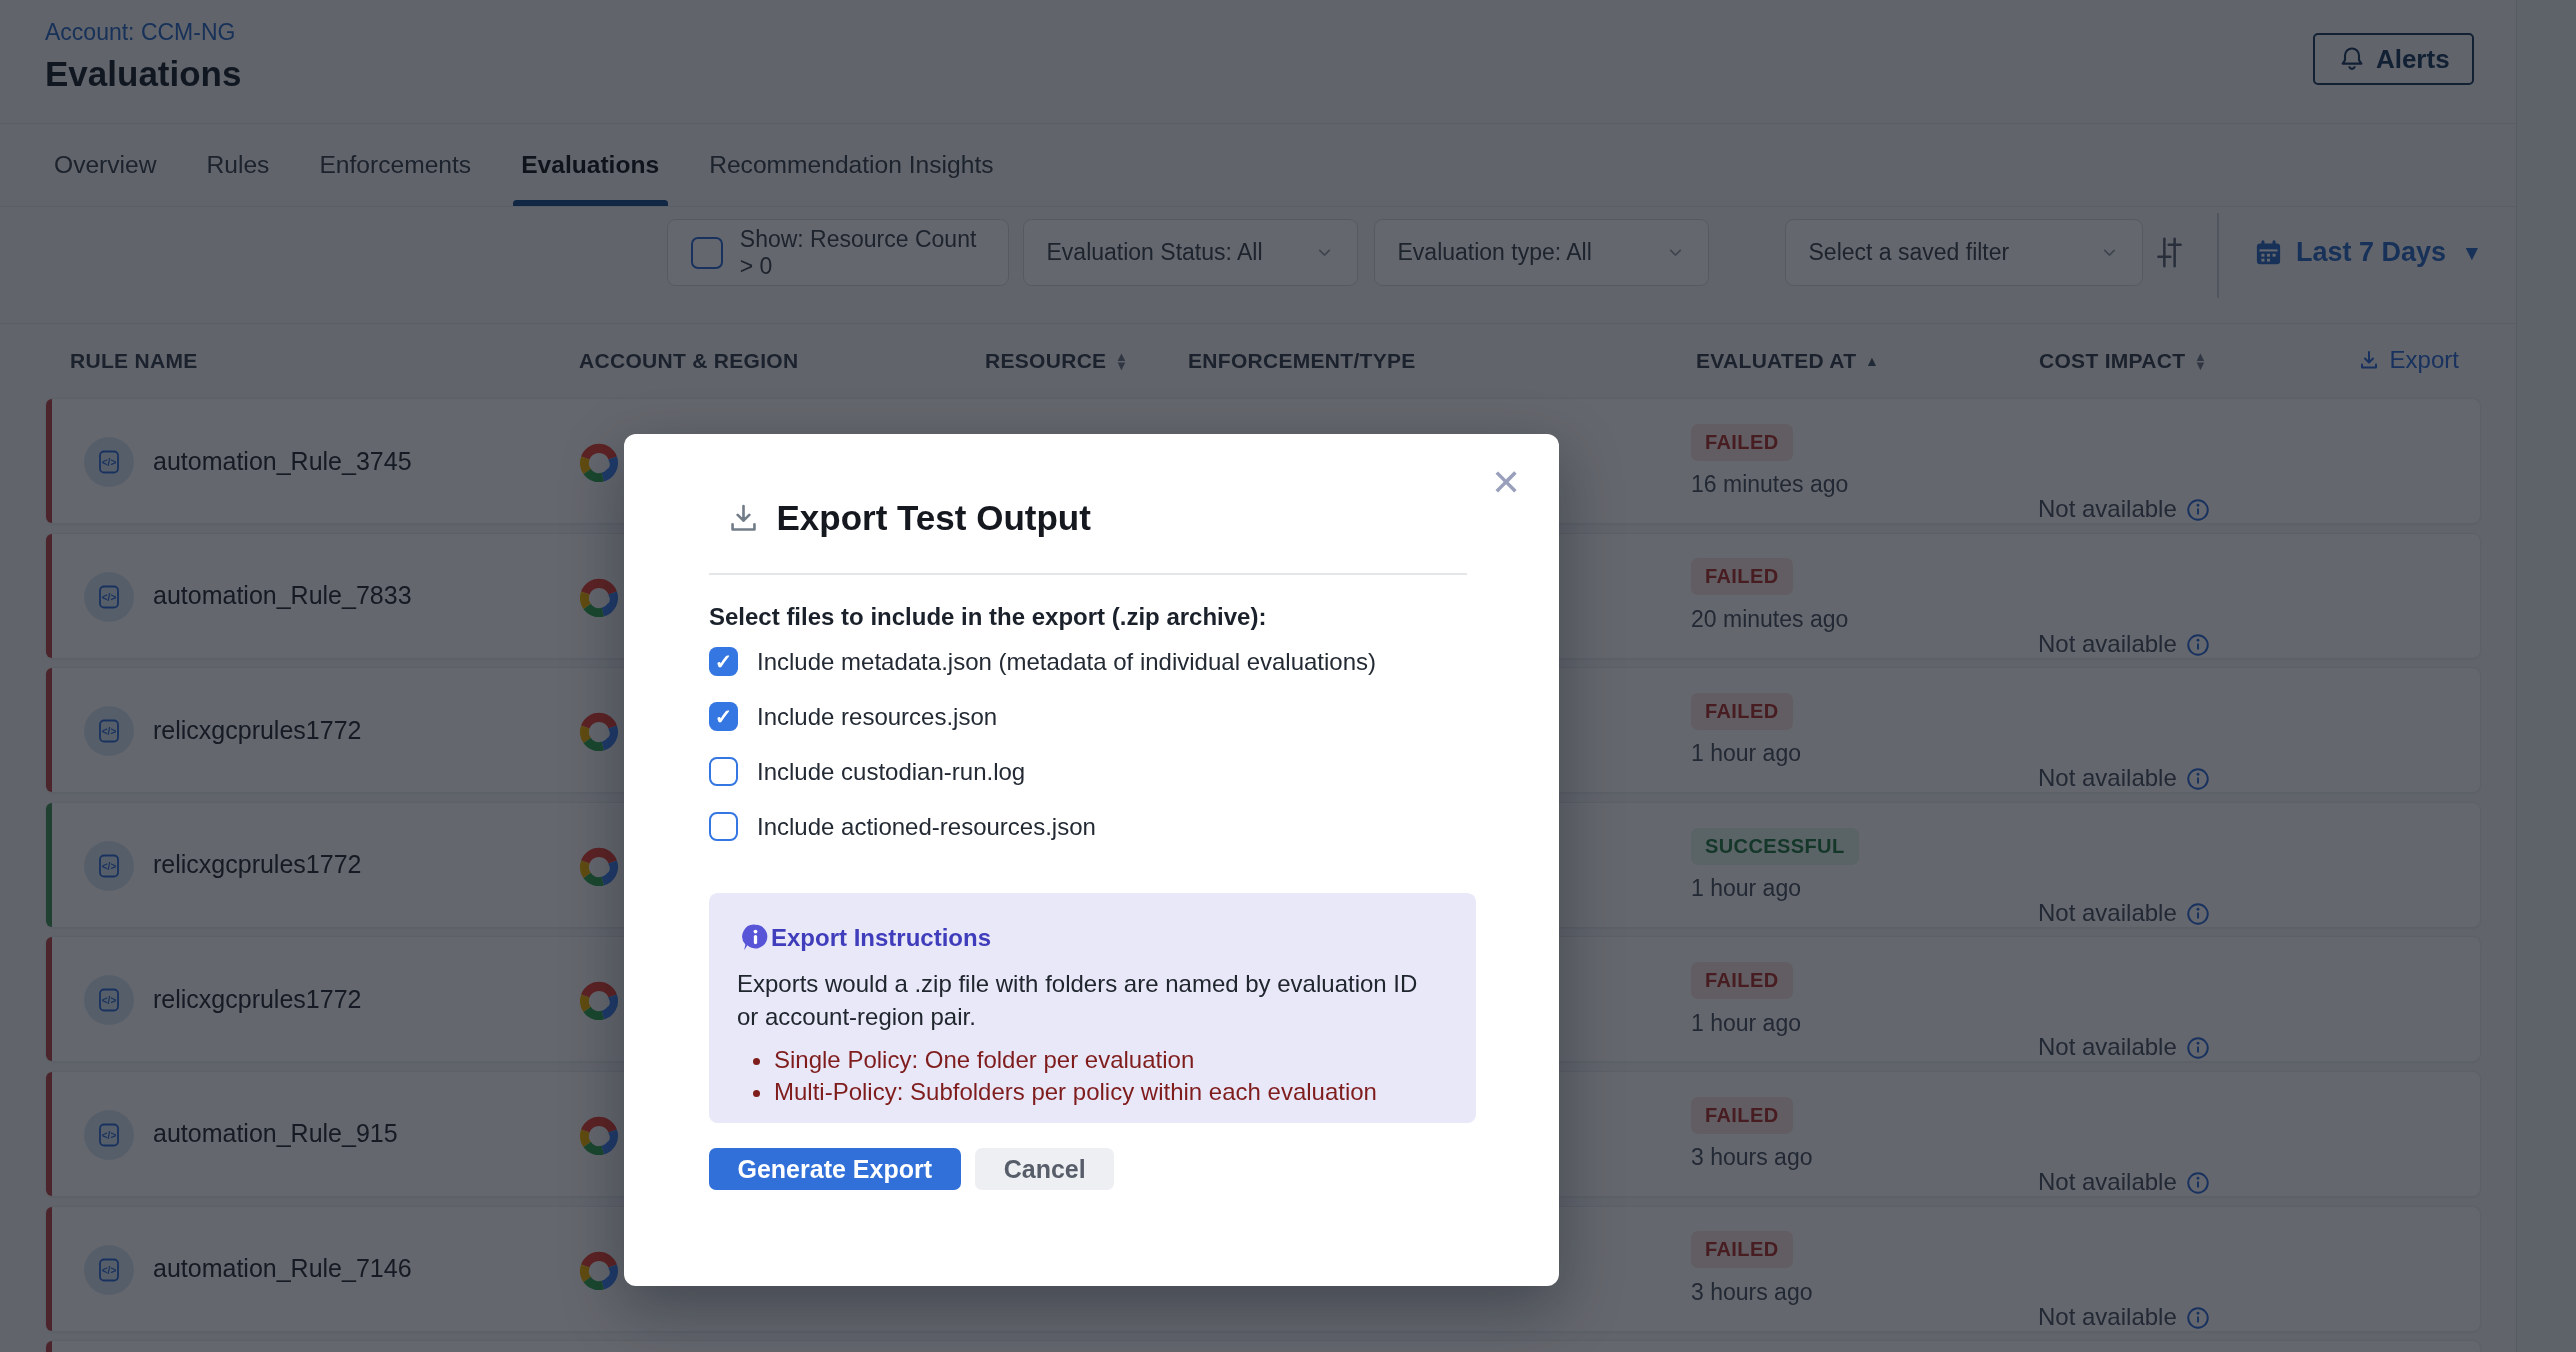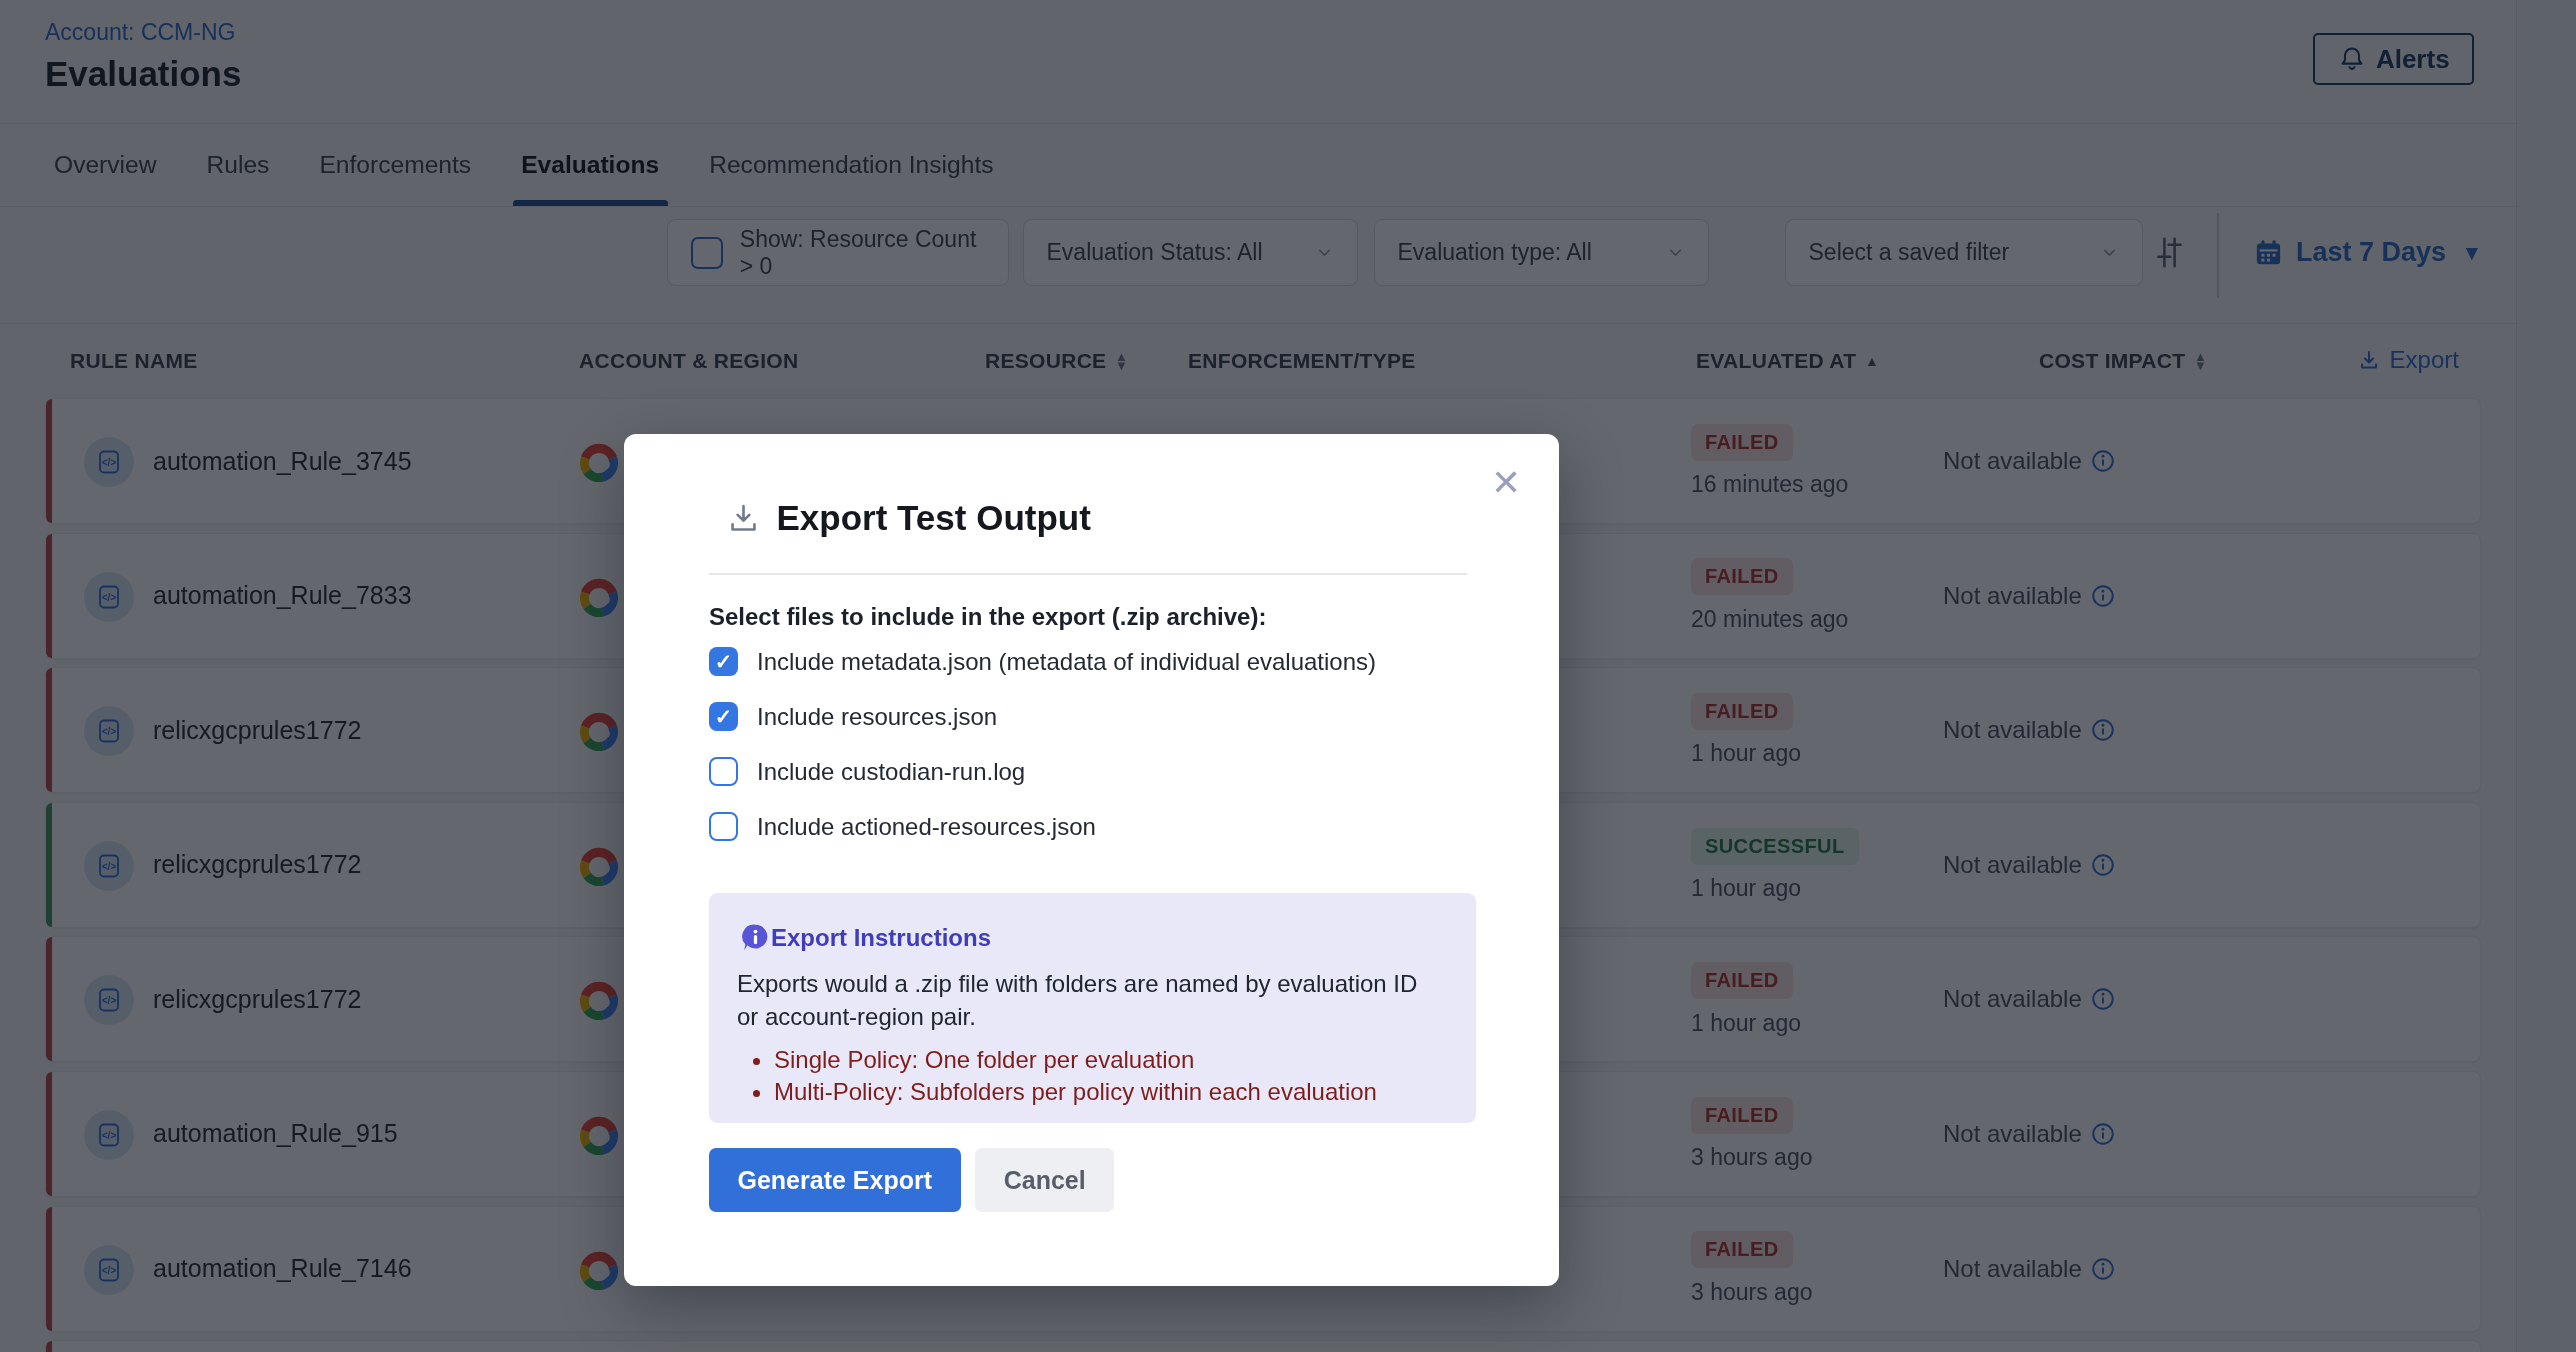--- a/index.html
+++ b/index.html
@@ -52,21 +52,21 @@
   .rule-name{position:absolute;left:107px;top:0;height:100%;display:flex;align-items:center;
     font-size:25px;color:#252c35;font-weight:500;}
   .gcp{position:absolute;left:529px;top:39px;}
   .statusblock{position:absolute;left:1645px;top:0;height:100%;display:flex;flex-direction:column;justify-content:center;
     align-items:flex-start;gap:10.4px;}
   .badge{display:inline-block;padding:7px 14px;border-radius:7px;font-size:20px;font-weight:700;letter-spacing:0.4px;}
   .badge:empty{display:none;}
   .badge.fail{background:#f9e3e2;color:#ae322d;}
   .badge.ok{background:#e3f3e8;color:#237a46;}
   .evaltime{font-size:23px;color:#4a5361;}
-  .costblock{position:absolute;left:1897px;top:0;height:100%;display:flex;align-items:center;gap:8px;
+  .costblock{position:absolute;left:1992px;top:0;height:100%;display:flex;align-items:flex-end;gap:8px;
     font-size:24px;color:#4a5361;}
   
   .overlay{position:absolute;inset:0;background:rgba(13,17,27,.64);z-index:50;}
   .modal{position:absolute;left:624px;top:434px;width:935px;height:852px;background:#fff;border-radius:12px;z-index:60;
     box-shadow:0 21px 60px rgba(10,15,30,.35);}
   .modal-close{position:absolute;left:867px;top:31px;font-size:36px;font-weight:100;color:#9aa0bc;cursor:pointer;line-height:1;}
   .modal-titlerow{position:absolute;left:102px;top:64px;display:flex;align-items:center;gap:15.5px;}
   .modal-title{font-size:35px;font-weight:700;color:#15181e;}
   .modal-divider{position:absolute;left:85px;top:139px;width:758px;height:1.7px;background:#e4e6ea;}
   .select-label{position:absolute;left:85px;top:169px;font-size:24px;font-weight:700;color:#1b212b;}
@@ -76,21 +76,21 @@
     display:flex;align-items:center;justify-content:center;}
   .mcheck.checked .mbox{background:#3577e2;color:#fff;font-size:21px;font-weight:700;}
   .mcheck:not(.checked) .mbox{border:2.6px solid #3577e2;background:#fff;color:transparent;}
   .mcheck-label{font-size:24px;color:#232a34;}
   .infobox{position:absolute;left:85px;top:459px;width:767px;height:230px;background:#e9e8f9;border-radius:8.6px;box-sizing:border-box;}
   .info-headrow{position:absolute;left:31px;top:29px;display:flex;align-items:center;}
   .info-heading{font-size:24px;font-weight:700;color:#3f3dbb;}
   .info-body{position:absolute;left:28px;top:74px;width:701px;font-size:24px;color:#20262e;line-height:33px;}
   .info-bullets{position:absolute;left:33px;top:143px;margin:8px;padding-left:24px;font-size:24px;color:#7f1d1d;line-height:32px;}
   .modal-actions{position:absolute;left:85px;top:714px;display:flex;gap:14.7px;}
-  .btn{height:64px;padding:0 28.5px;border:none;border-radius:7px;font-size:25px;font-weight:700;cursor:pointer;
+  .btn{height:42px;padding:0 28.5px;border:none;border-radius:7px;font-size:25px;font-weight:700;cursor:pointer;
     font-family:"Liberation Sans",sans-serif;}
   .btn.primary{background:#3270d9;color:#fff;}
   .btn.secondary{background:#edeff3;color:#575e6a;}
   svg{display:block;}
 </style>
 </head>
 <body>
 
 <div class="gutter"></div>
 

